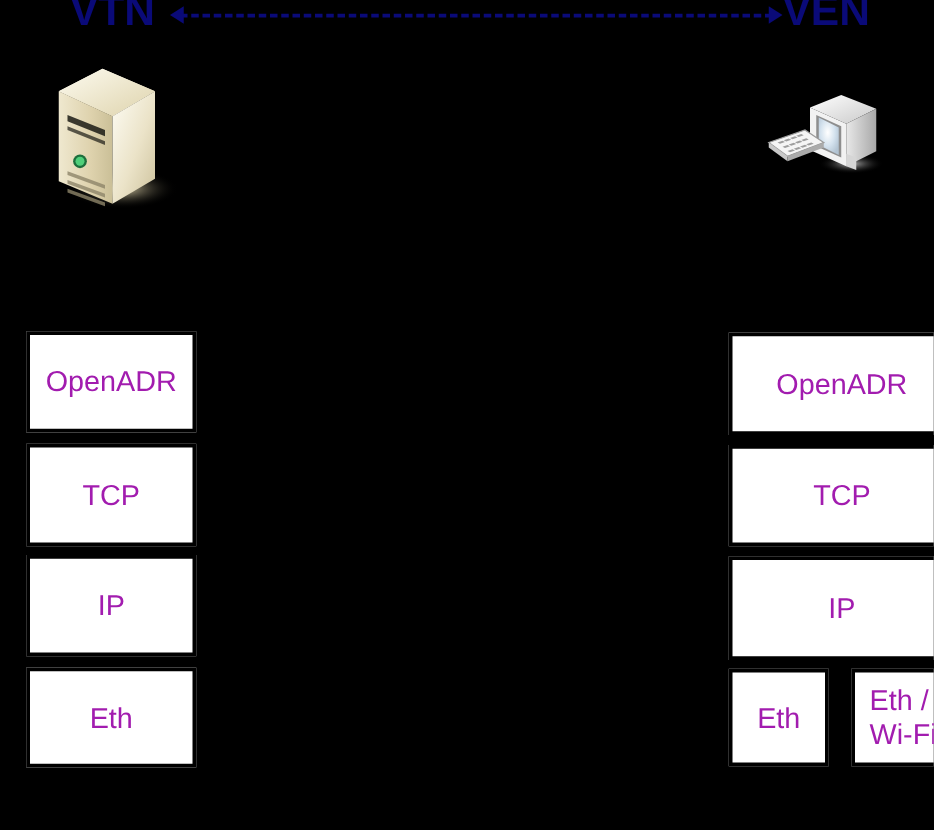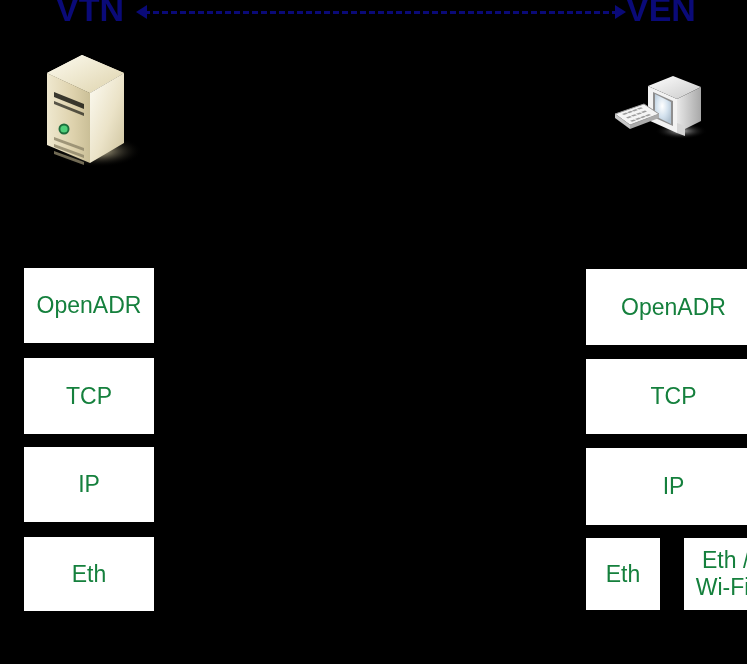--- a/index.html
+++ b/index.html
@@ -59,25 +59,25 @@
 
   
   .stack-box {
     position: absolute;
     background: #ffffff;
     border: 3px solid #000000;
     box-sizing: border-box;
     display: flex;
     align-items: center;
     justify-content: center;
-    color: #15803d;
+    color: #a21caf;
     font-family: "Liberation Sans", sans-serif;
     font-size: 23px;
     line-height: 27px;
-    text-align: right;
+    text-align: left;
   }
 
   
   #l-openadr { left: 5px;  top: 265px; width: 136px; height: 81px; }
   #l-tcp     { left: 5px;  top: 355px; width: 136px; height: 82px; }
   #l-ip      { left: 5px;  top: 444px; width: 136px; height: 81px; }
   #l-eth     { left: 5px;  top: 534px; width: 136px; height: 80px; }
 
   
   #r-openadr { left: 567px; top: 266px; width: 181px; height: 82px; }

